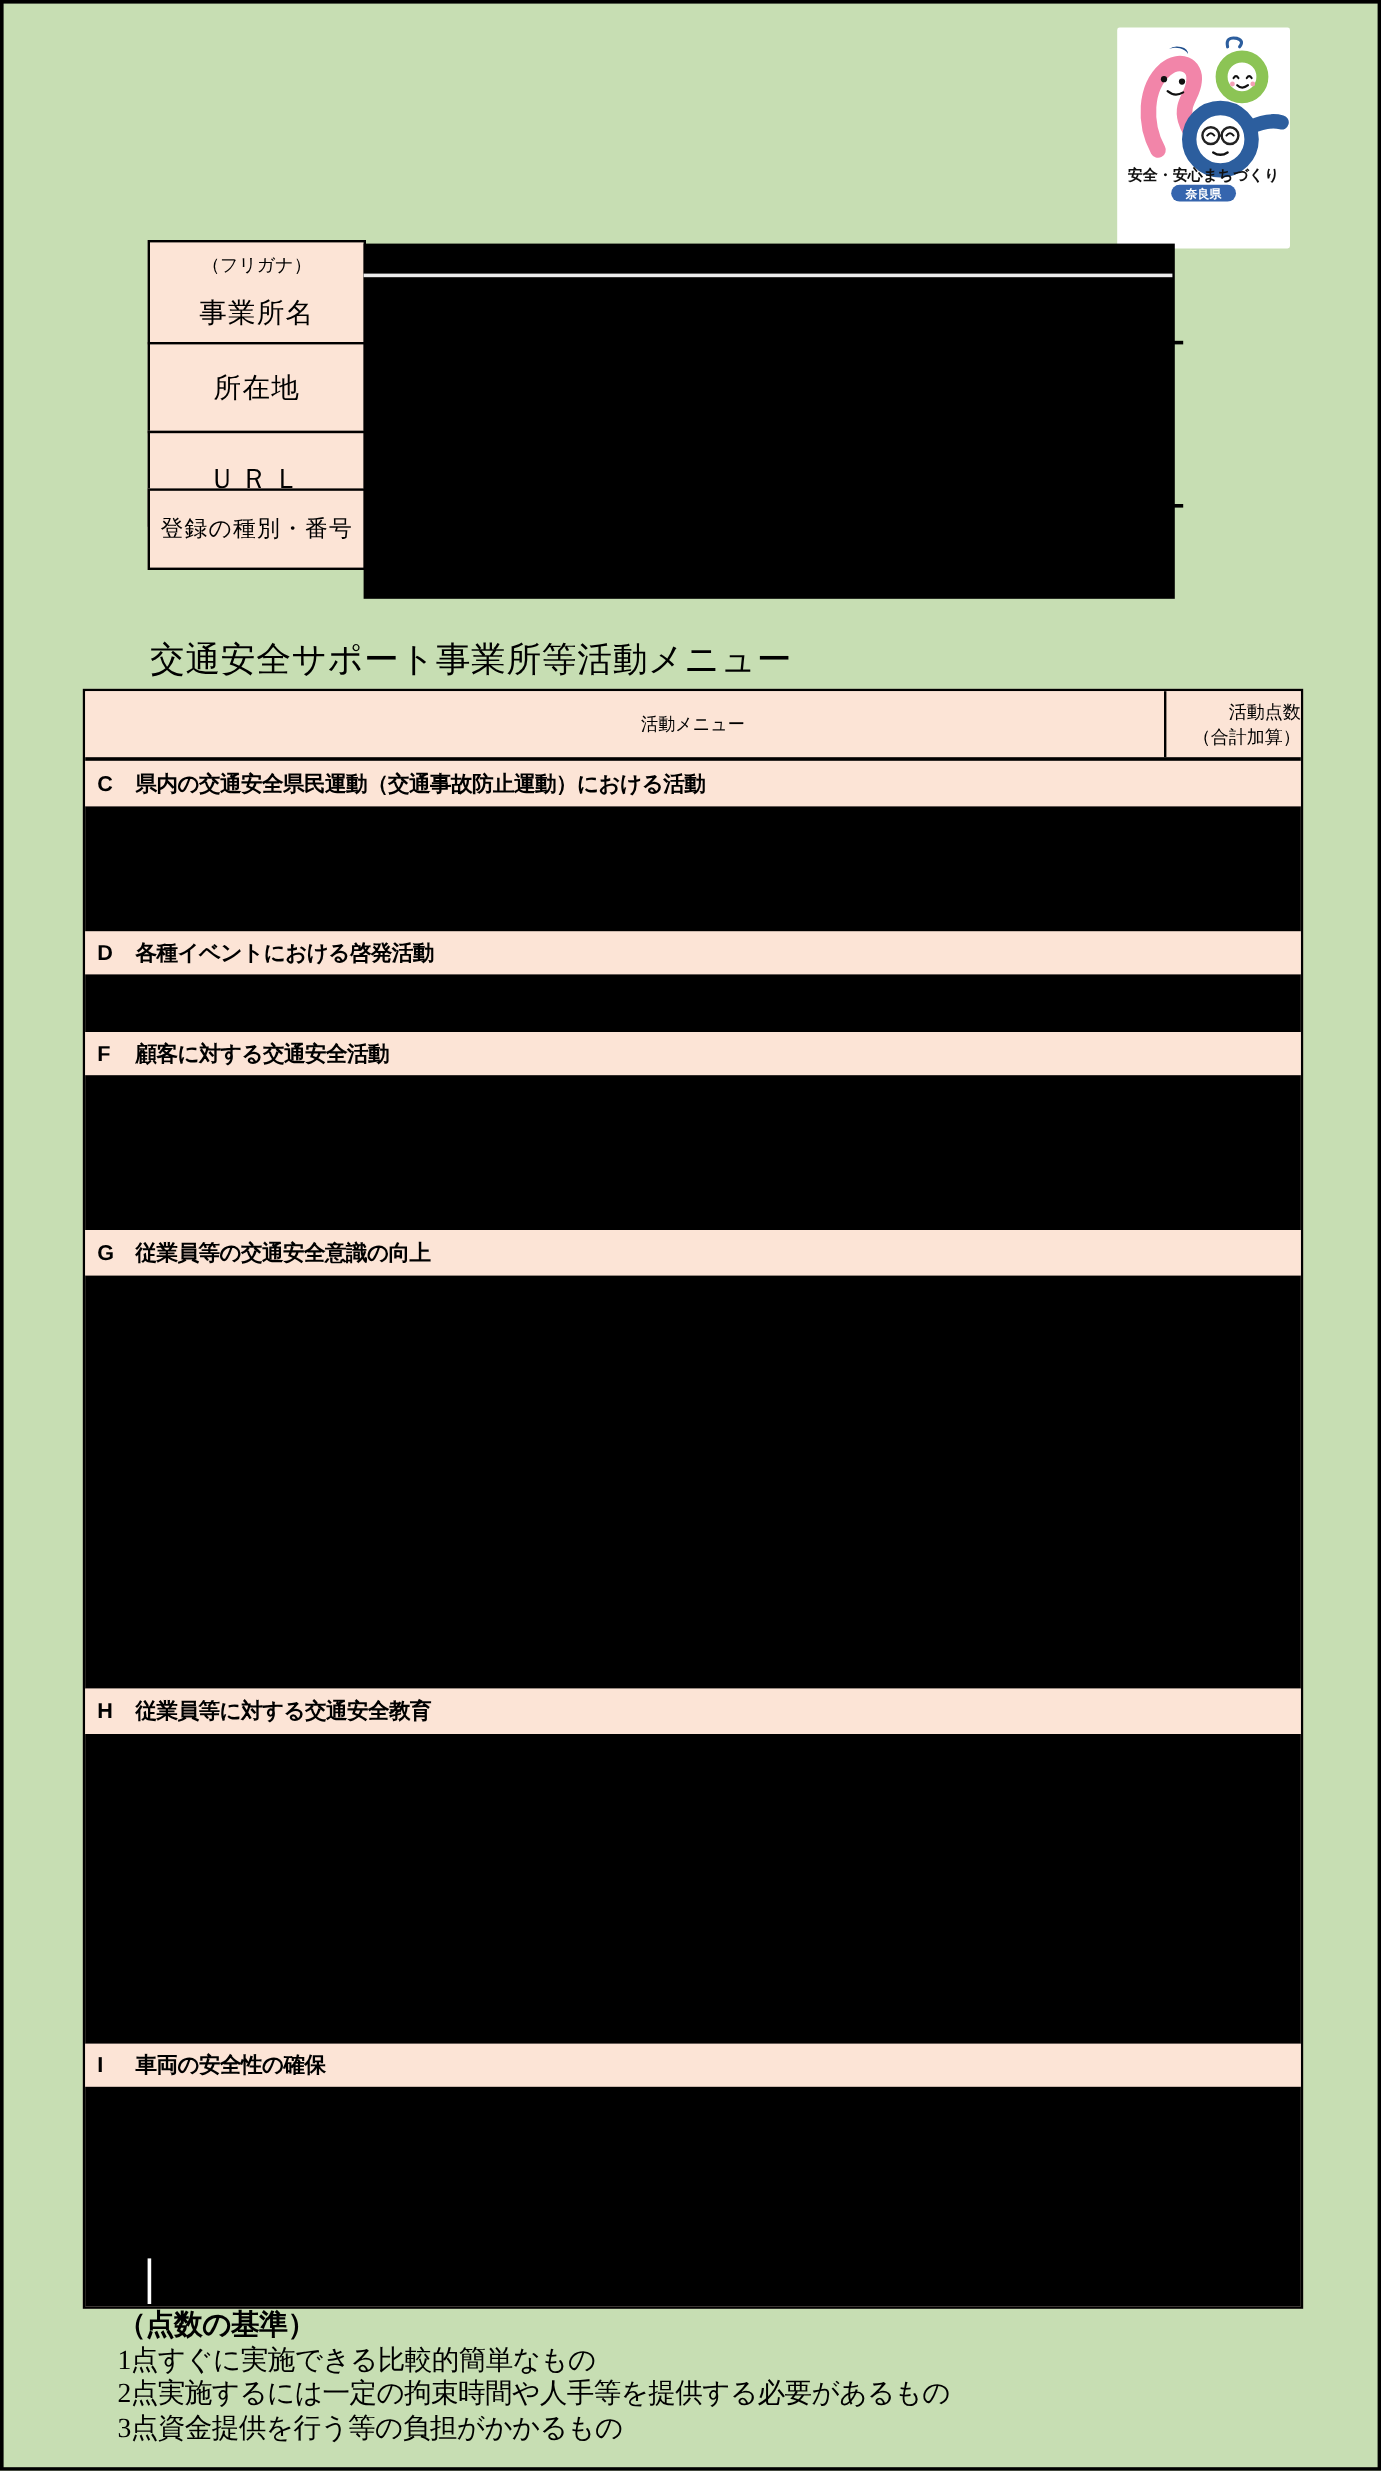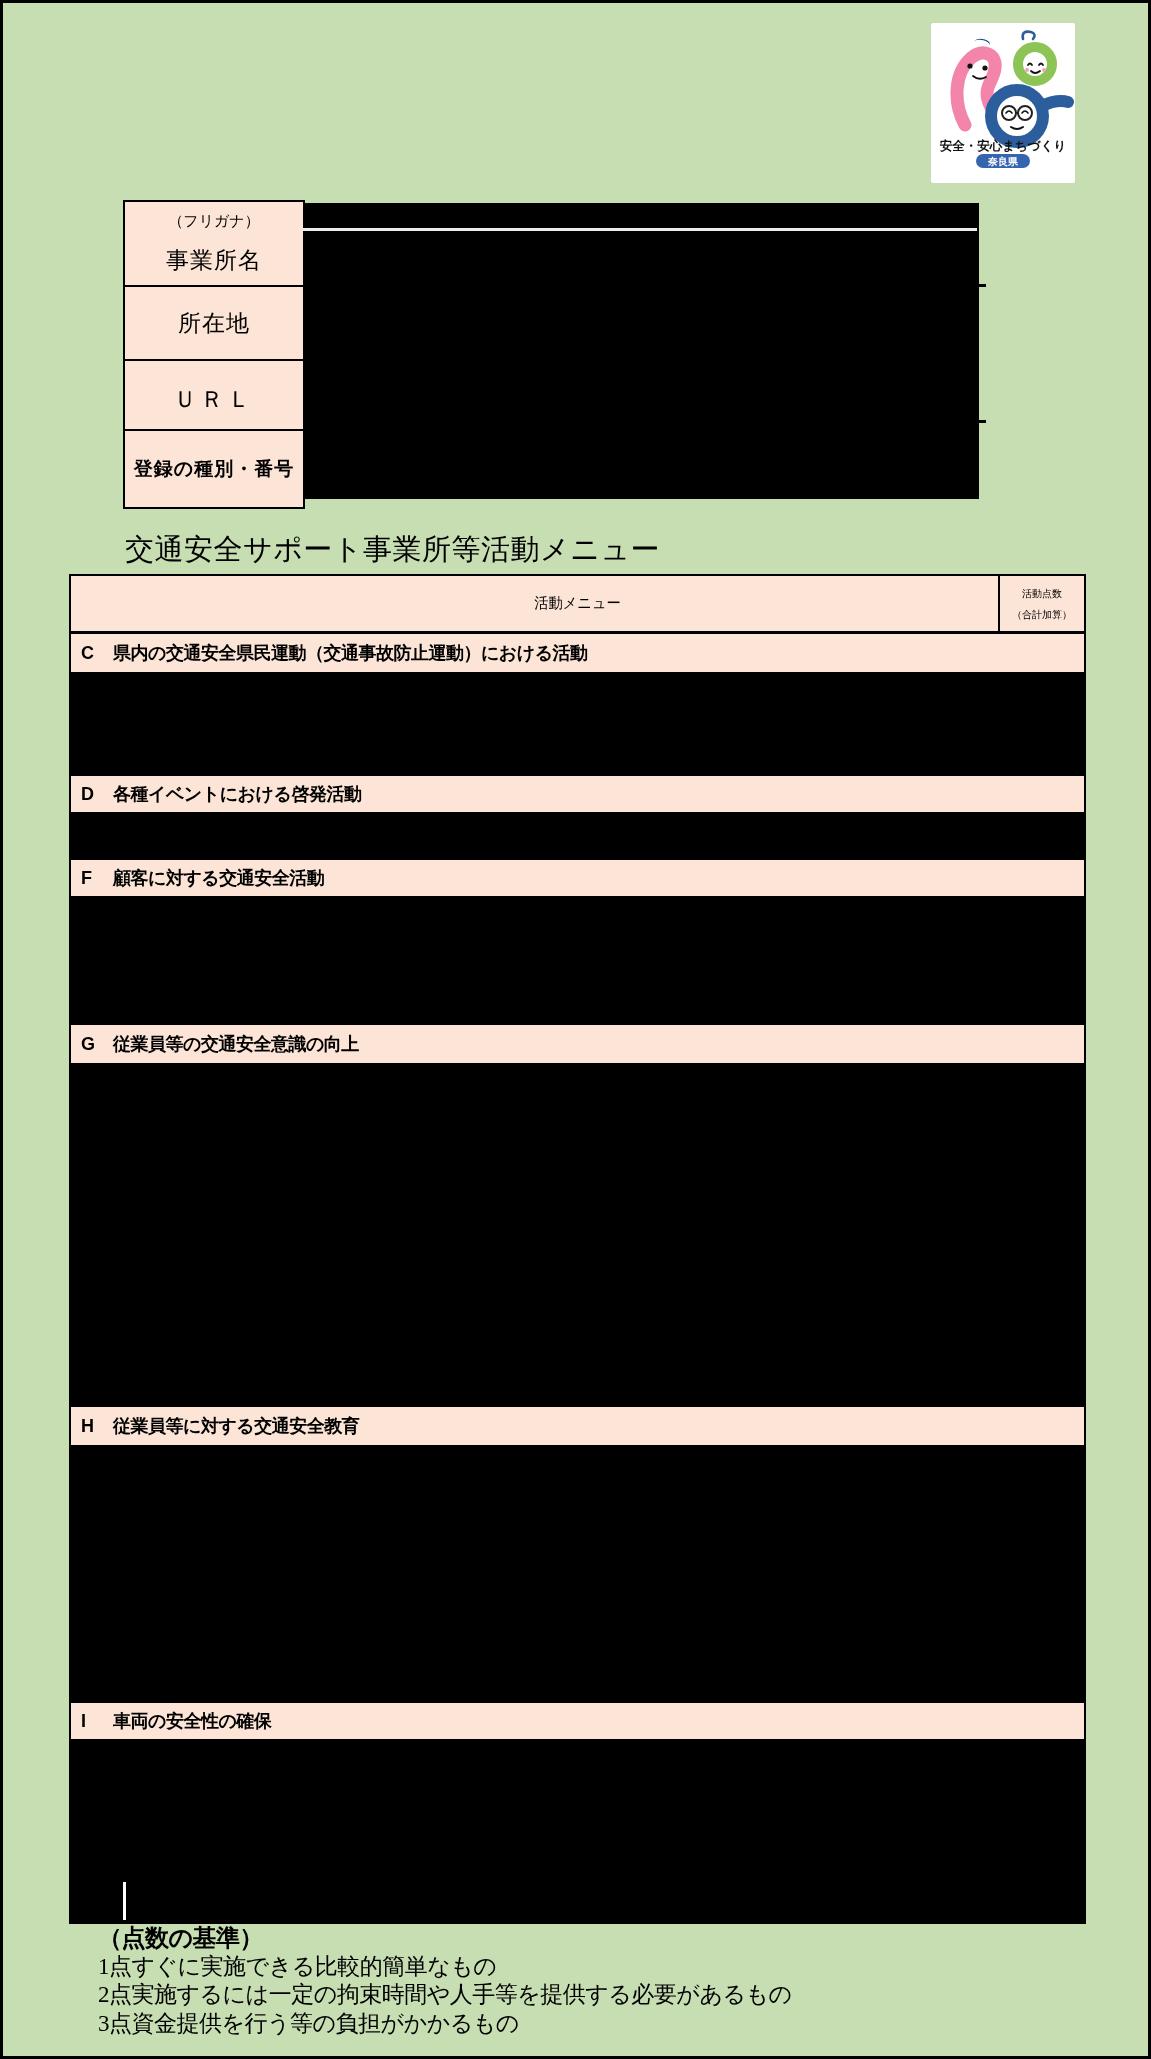--- a/index.html
+++ b/index.html
@@ -9,21 +9,21 @@
     font-family:"Liberation Sans", sans-serif; color:#000; overflow:hidden;
   }
   
   .doc-title{
     position:absolute; left:0; right:210px; top:110px;
     text-align:center; font-size:45px; font-weight:500; letter-spacing:1px;
     white-space:nowrap;
   }
   
   .logo{
-    position:absolute; left:928px; top:20px; width:144px; height:160px;
+    position:absolute; left:928px; top:20px; width:144px; height:184px;
     background:#fff; border-radius:2px;
   }
   
   .form{position:absolute; left:120px; top:197px; width:858px; height:302px;}
   .form-label-cell{
     position:absolute; left:0; width:182px; box-sizing:border-box;
     border:2px solid #000; background:#FCE4D6;
     display:flex; flex-direction:column; align-items:center; justify-content:center;
   }
   .form-label-cell .lbl{font-size:23px; letter-spacing:1px;}
@@ -46,24 +46,24 @@
   .atable-header{
     display:flex; height:58px; box-sizing:border-box; border-bottom:3px solid #000;
     position:relative; background:#FCE4D6;
   }
   .menu-head{
     position:absolute; left:0; right:0; top:0; bottom:0;
     display:flex; align-items:center; justify-content:center;
     font-size:15px; transform:scaleX(0.95); font-weight:500;
   }
   .points-head{
-    position:absolute; right:0; top:0; bottom:0; width:86px;
+    position:absolute; right:0; top:0; bottom:0; width:114px;
     border-left:2px solid #000; box-sizing:border-box;
-    display:flex; flex-direction:column; align-items:center; justify-content:center;
-    font-size:10px; line-height:21px; font-weight:500; white-space:nowrap;
+    display:flex; flex-direction:column; align-items:flex-end; justify-content:center;
+    font-size:15px; line-height:21px; font-weight:500; white-space:nowrap;
   }
   .sec-row{
     background:#FCE4D6; display:flex; align-items:center;
     font-weight:bold; font-size:18px; letter-spacing:-0.5px; white-space:nowrap;
     padding-left:10px; box-sizing:border-box;
   }
   .sec-row .code{display:inline-block; width:18px; margin-right:14px; letter-spacing:0;}
   .blk{background:#000; position:relative;}
   .text-cursor{position:absolute; left:52px; bottom:2px; width:3px; height:38px; background:#fff;}
   
@@ -117,21 +117,21 @@
     <div class="form-label-cell" style="top:0; height:87px;align-items:center;">
       <span class="lbl-small">（フリガナ）</span>
       <span class="lbl">事業所名</span>
     </div>
     <div class="form-label-cell" style="top:85px; height:76px;">
       <span class="lbl">所在地</span>
     </div>
     <div class="form-label-cell" style="top:159px; height:80px;">
       <span class="lbl" style="letter-spacing:4px;">ＵＲＬ</span>
     </div>
-    <div class="form-label-cell" style="top:229px; height:80px;font-weight:bold;">
+    <div class="form-label-cell" style="top:207px; height:68px;">
       <span class="lbl" style="font-size:19px;">登録の種別・番号</span>
     </div>
     <div class="form-black">
       <div class="form-white-line"></div>
     </div>
     <div class="tick" style="left:854px; top:84px;"></div>
     <div class="tick" style="left:854px; top:220px;"></div>
   </div>
 
   <div class="section-title">交通安全サポート事業所等活動メニュー</div>

